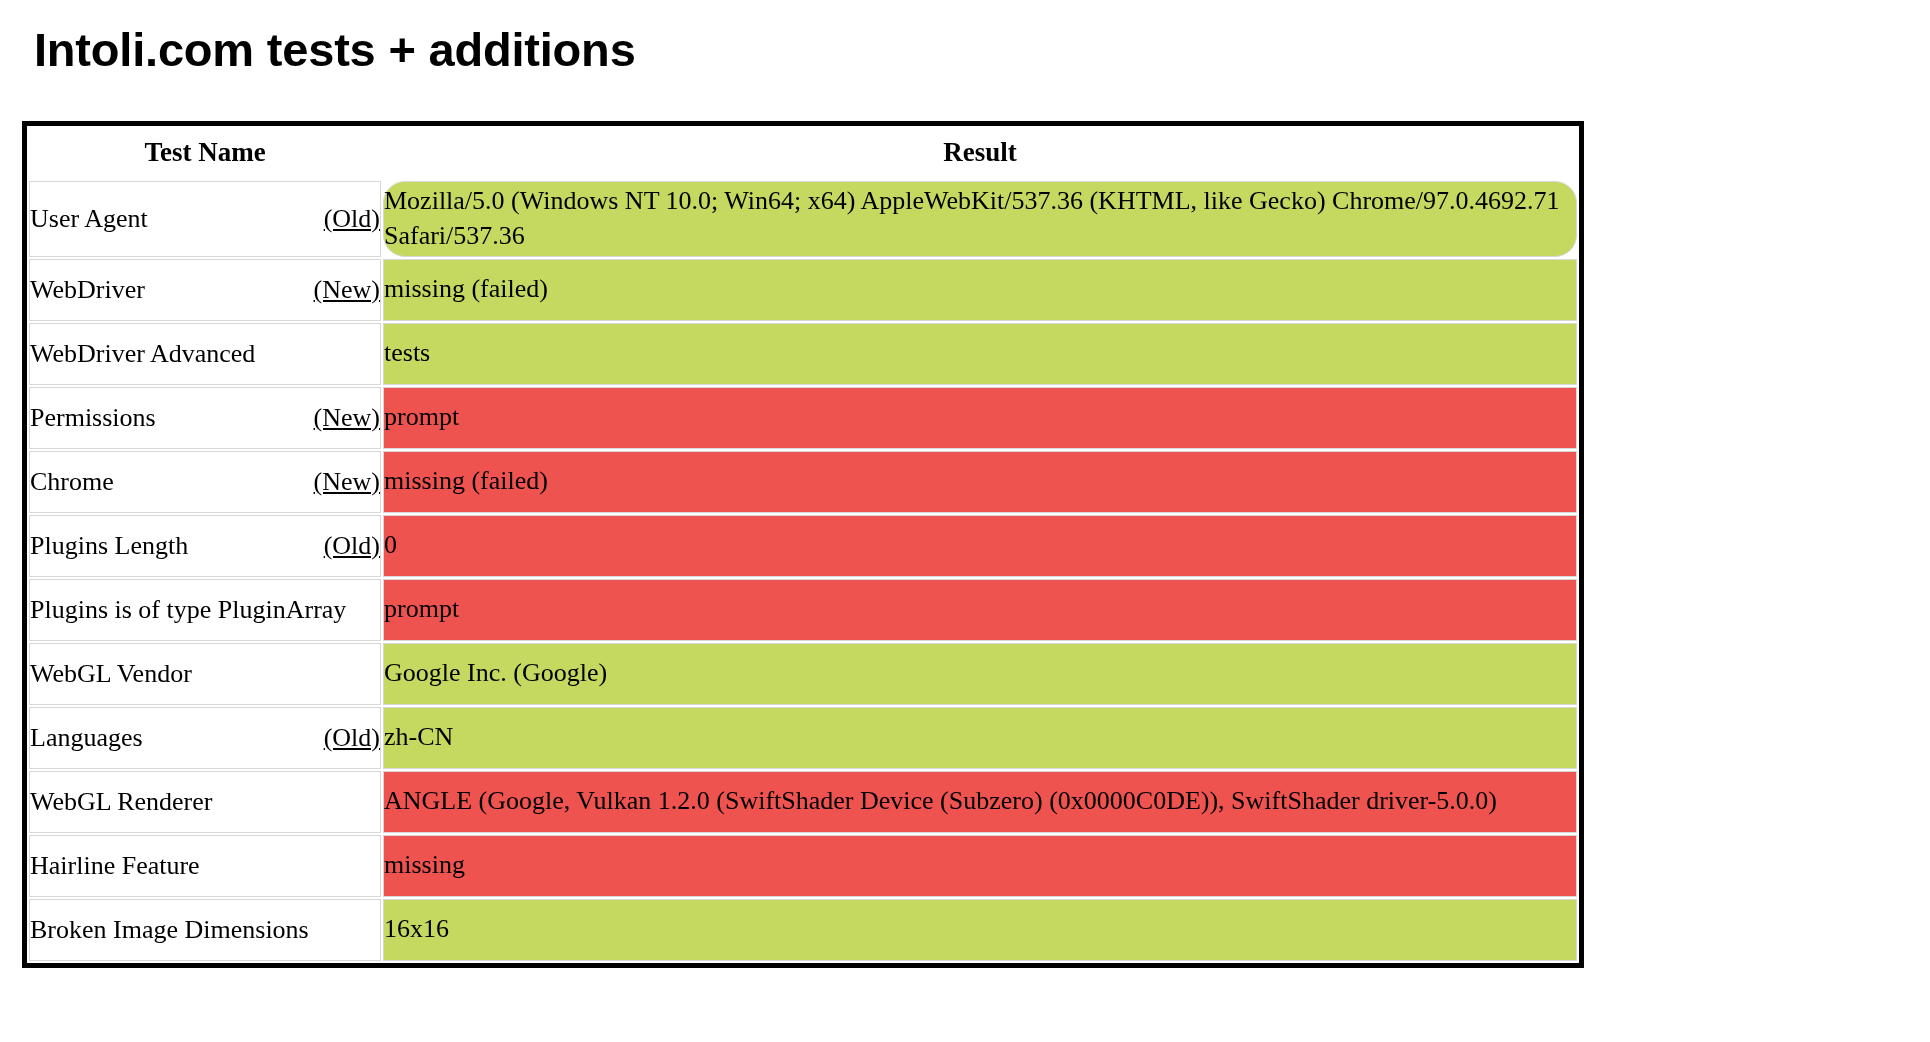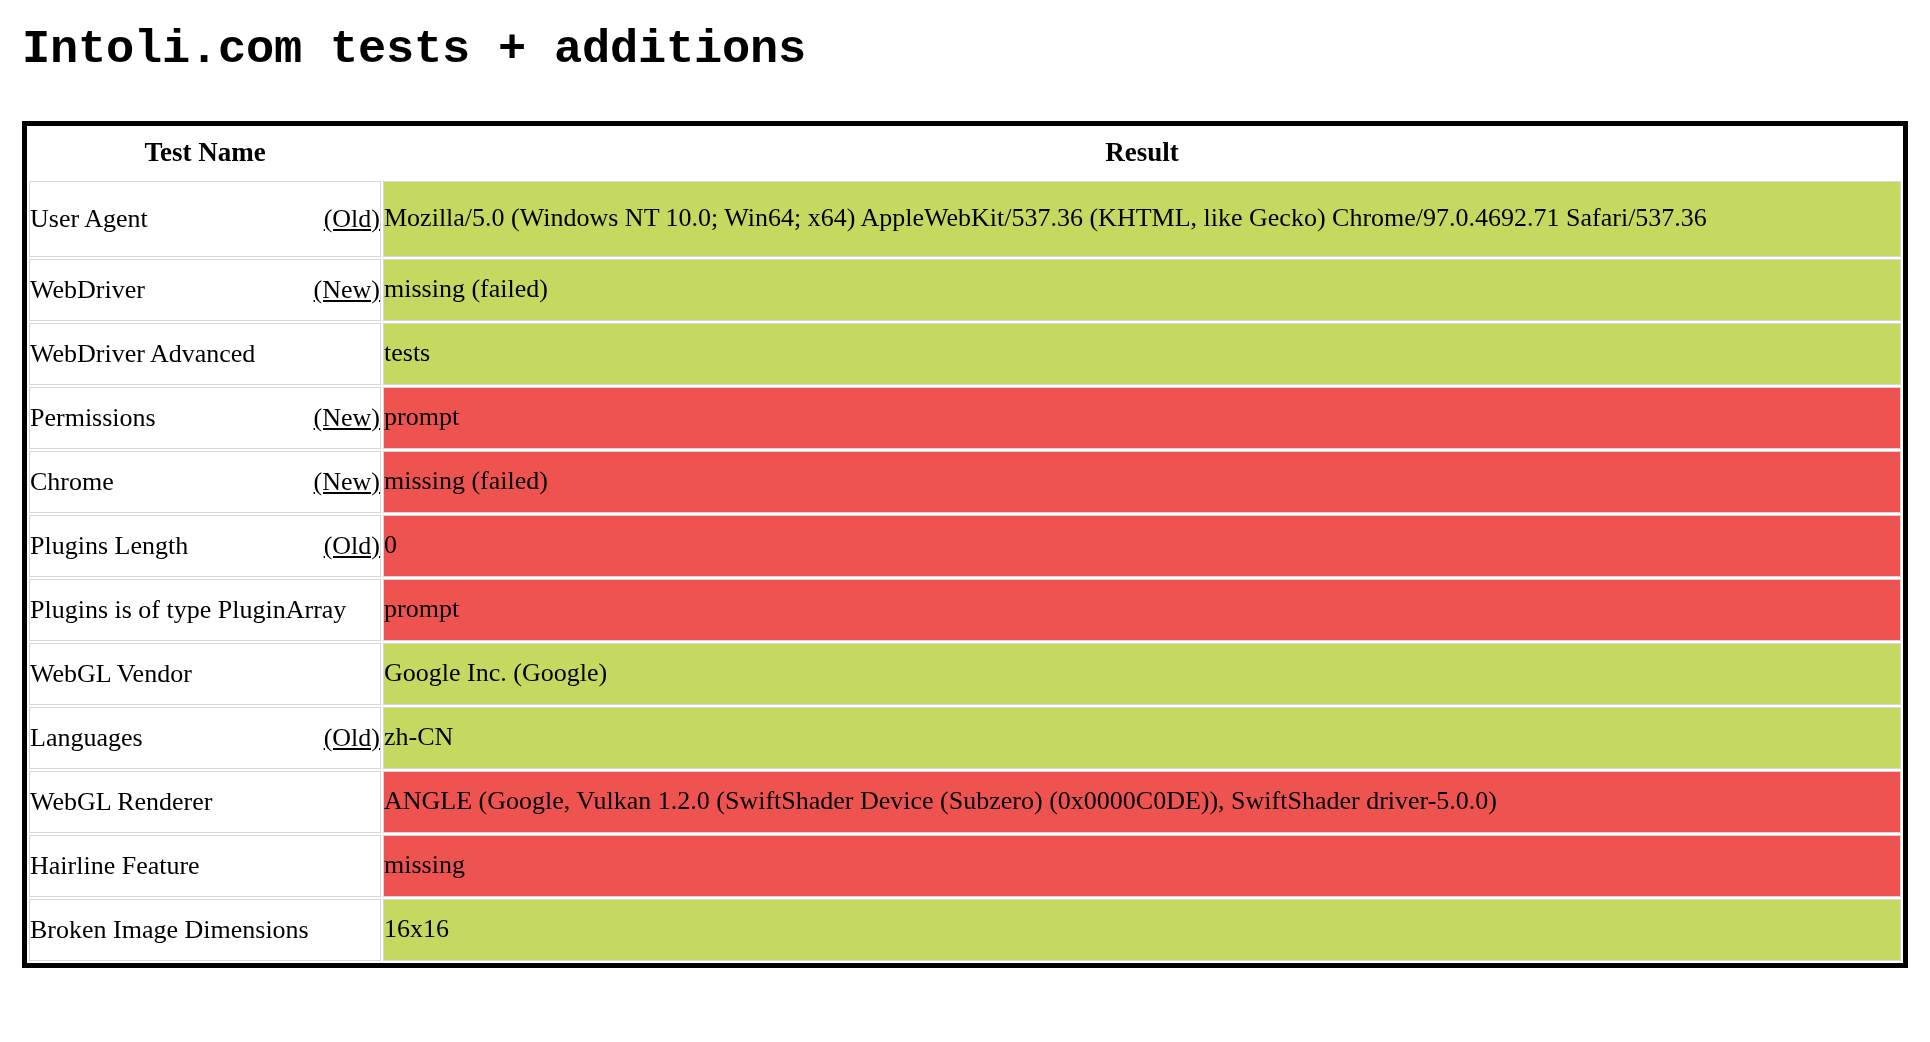--- a/index.html
+++ b/index.html
@@ -17,30 +17,30 @@
 
   .page {
     padding: 0 22px;
     box-sizing: border-box;
   }
 
   #page-title {
     font-size: 47px;
     font-weight: bold;
     letter-spacing: -0.2px;
-    margin: 24px 0 0 0;
+    margin: 24px 0 0 12px;
     line-height: 1.1;
-    font-family: Liberation Mono, monospace;
+    font-family: Liberation Sans, sans-serif;
   }
 
   .table-wrap {
     margin-top: 45px;
     border: 5px solid #000000;
     box-sizing: border-box;
-    width: 1886px;
+    width: 1562px;
   }
 
   table.results {
     border-collapse: separate;
     border-spacing: 2px;
     width: 100%;
     table-layout: fixed;
     background: #ffffff;
     font-size: 26px;
   }
@@ -80,21 +80,21 @@
   .name-age { font-size: 26px; padding-left: 8px; text-decoration: underline; }
 
   td.result {
     padding: 7px 0 7px 10px;
     font-size: 26px;
     line-height: 1.33;
     word-break: break-word;
   }
   td.result.pass { background: #c5d860; }
   td.result.fail { background: #ef5350; }
-  td.result.tall { height: 74px; }
+  td.result.tall { height: 74px; border-radius: 22px; }
 </style>
 </head>
 <body>
 
 <div class="page">
 
   <h1 id="page-title">Intoli.com tests + additions</h1>
 
   <div class="table-wrap">
     <table class="results">

